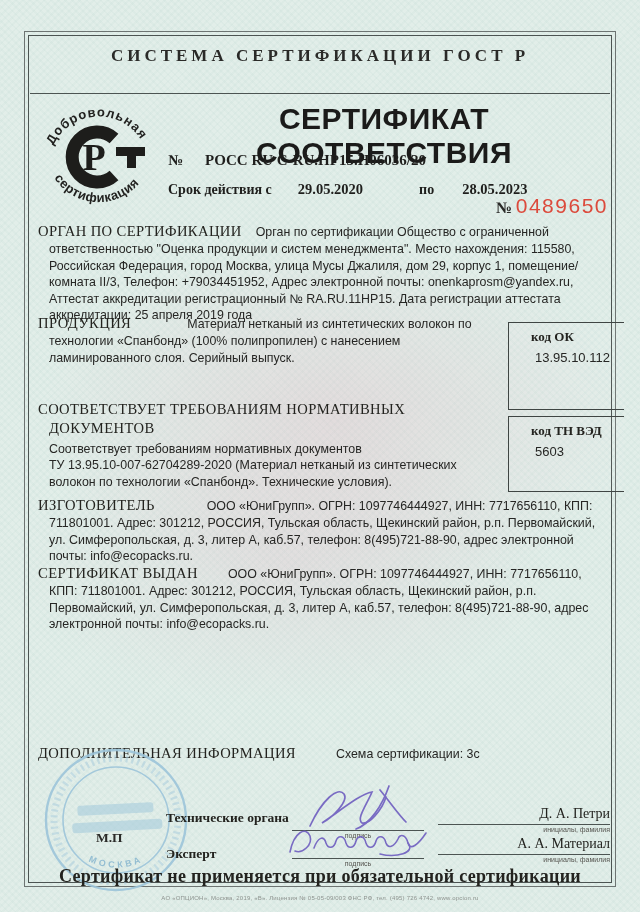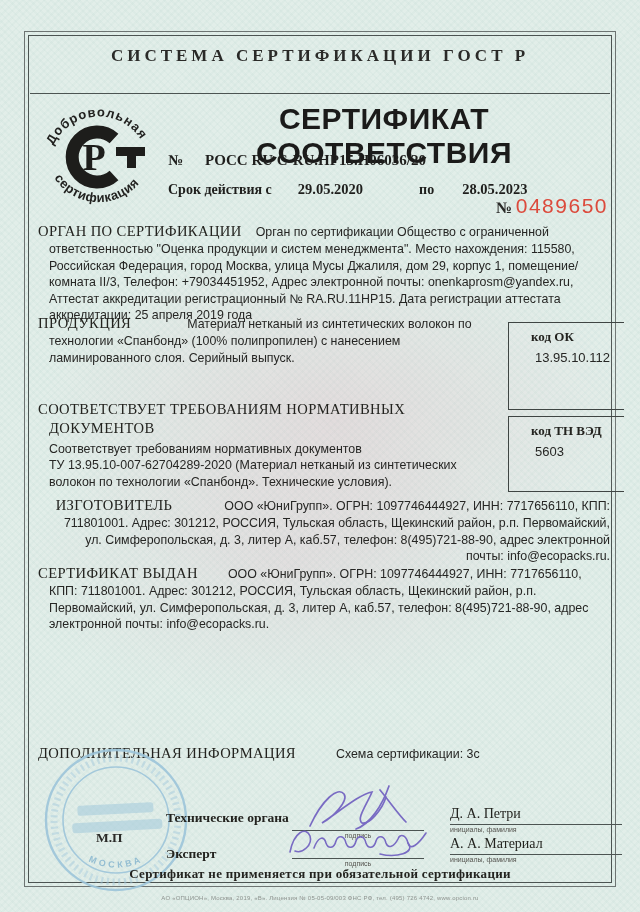--- a/index.html
+++ b/index.html
@@ -69,21 +69,21 @@
     font-family:"Liberation Serif", serif; font-weight:normal; font-size:14.6px;
     letter-spacing:0.4px; color:#23231f;
   }
   .sec-organ   { top:186px; width:566px; }
   .sec-organ   .sec-label{ margin-right:14px; }
   .sec-product { top:278px; width:436px; }
   .sec-product .sec-label{ margin-right:56px; }
   .sec-conform { top:364px; width:440px; }
   .sec-conform .sec-label{ display:block; margin-bottom:2px; }
   .sec-conform .sec-body{ white-space:pre-line; }
-  .sec-manu    { top:460px; width:572px;text-align:right; }
+  .sec-manu    { top:460px; width:572px; }
   .sec-manu    .sec-label{ margin-right:52px; }
   .sec-issued  { top:528px; width:572px; }
   .sec-issued  .sec-label{ margin-right:30px; }
   .sec-basis   { top:594px; width:572px; }
   .sec-basis   .sec-label{ margin-right:26px; }
   .sec-add     { top:708px; width:572px; }
   .sec-add     .sec-label{ margin-right:40px; }
 
   .code-box{
     position:absolute; left:438px; width:116px;
@@ -106,28 +106,28 @@
   .sig-role{
     position:absolute; left:136px;
     font-family:"Liberation Serif", serif; font-weight:bold; font-size:13.5px; color:#23231f;
   }
   .role-head{ top:774px; } .role-expert{ top:810px; }
   .sig-line{ position:absolute; width:132px; border-top:1px solid #4c5452; }
   .sig-caption{
     position:absolute; width:132px; text-align:center; font-size:7px; color:#55544f;
   }
   .sig-svg{ position:absolute; z-index:2; }
-  .name-block{ position:absolute; left:420px; width:172px; text-align:left; }
+  .name-block{ position:absolute; left:408px; width:172px; text-align:right; }
   .name-text{ font-family:"Liberation Serif", serif; font-size:14px; color:#23231f; }
   .name-rule{ border-top:1px solid #4c5452; margin-top:2px; }
   .name-caption{ font-size:7px; color:#55544f; margin-top:1px; }
 
   .notice{
     position:absolute; top:830px; left:0; width:100%; text-align:center;
-    font-family:"Liberation Serif", serif; font-weight:bold; font-size:13px;
+    font-family:"Liberation Serif", serif; font-weight:bold; font-size:18px;
     letter-spacing:0.3px; color:#23231f;
   }
   .print-info{
     position:absolute; left:0; top:895px; width:640px; text-align:center;
     font-size:6px; color:#8e938f; letter-spacing:0.2px;
   }
 </style>
 </head>
 <body>
 

